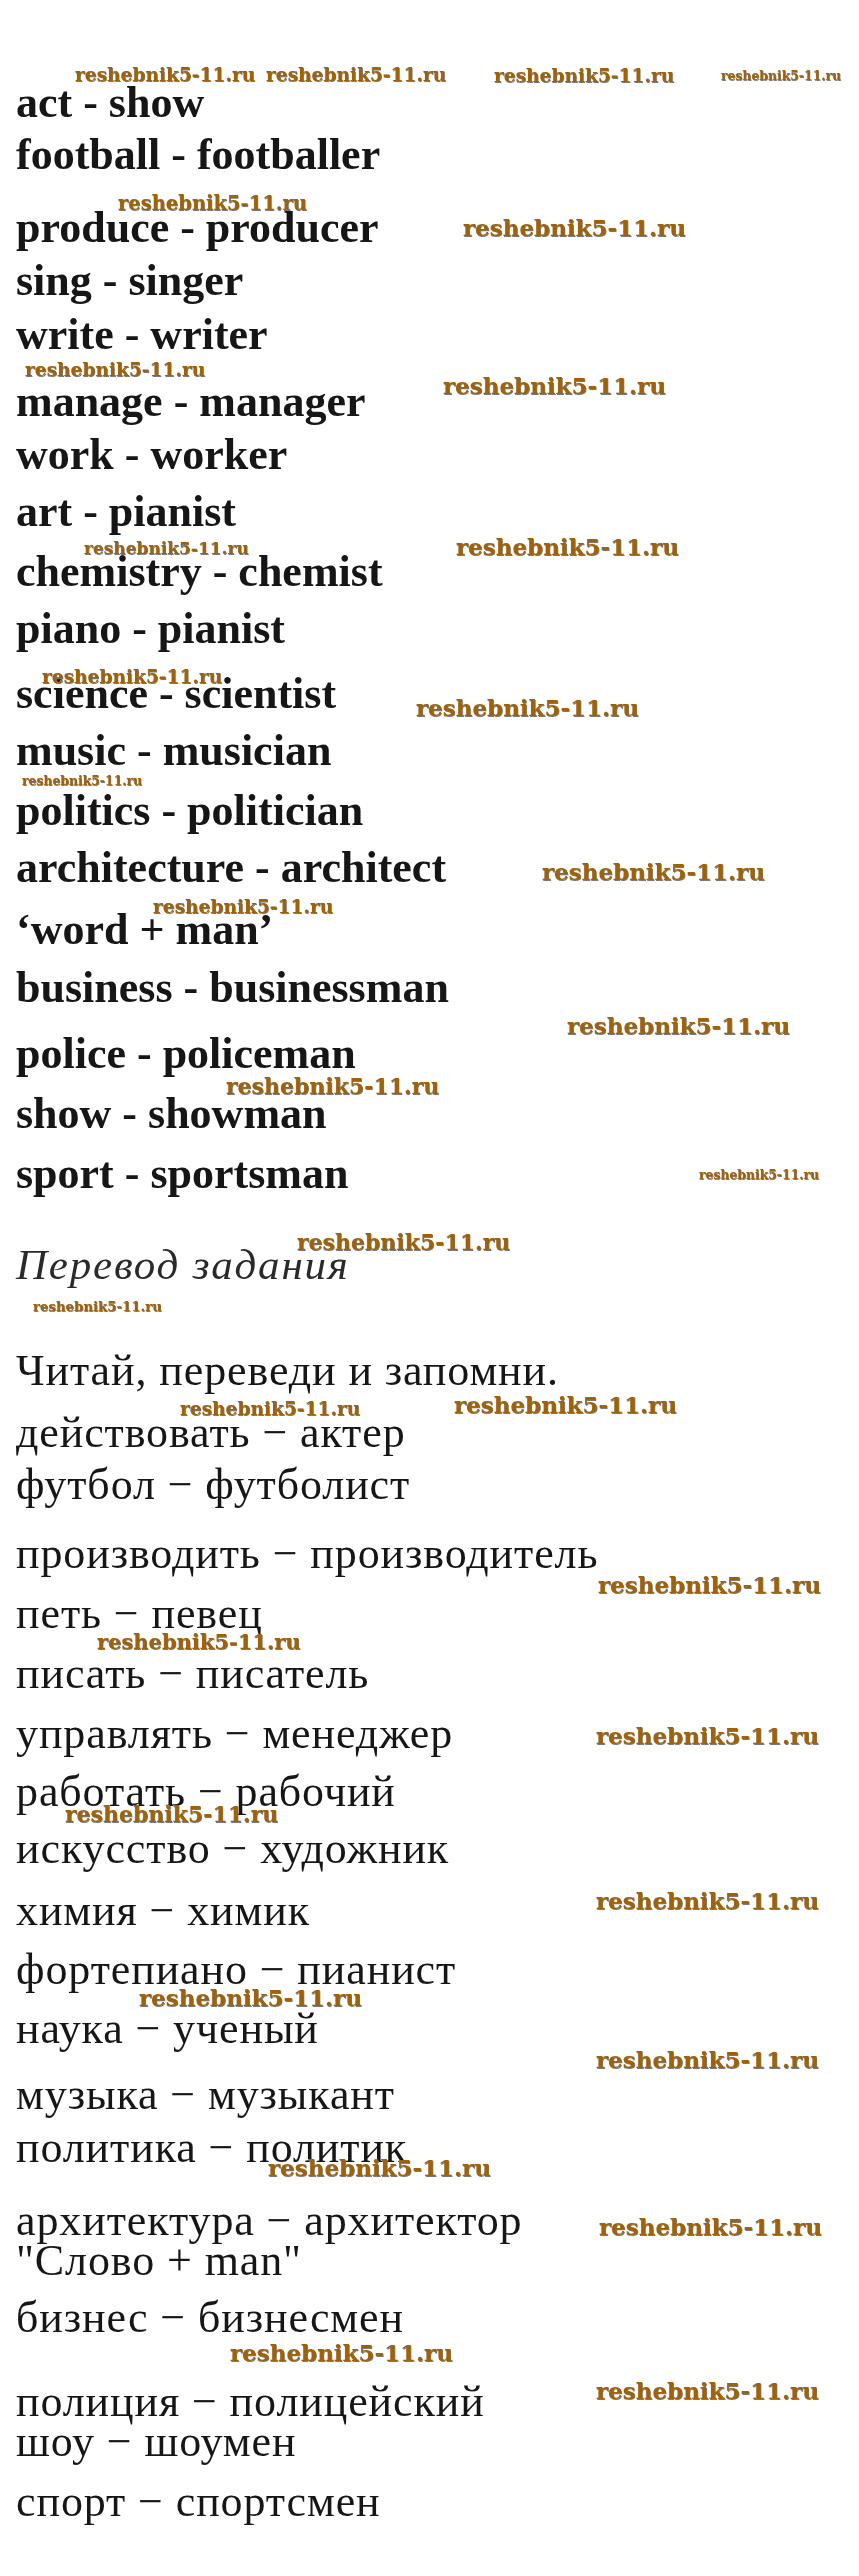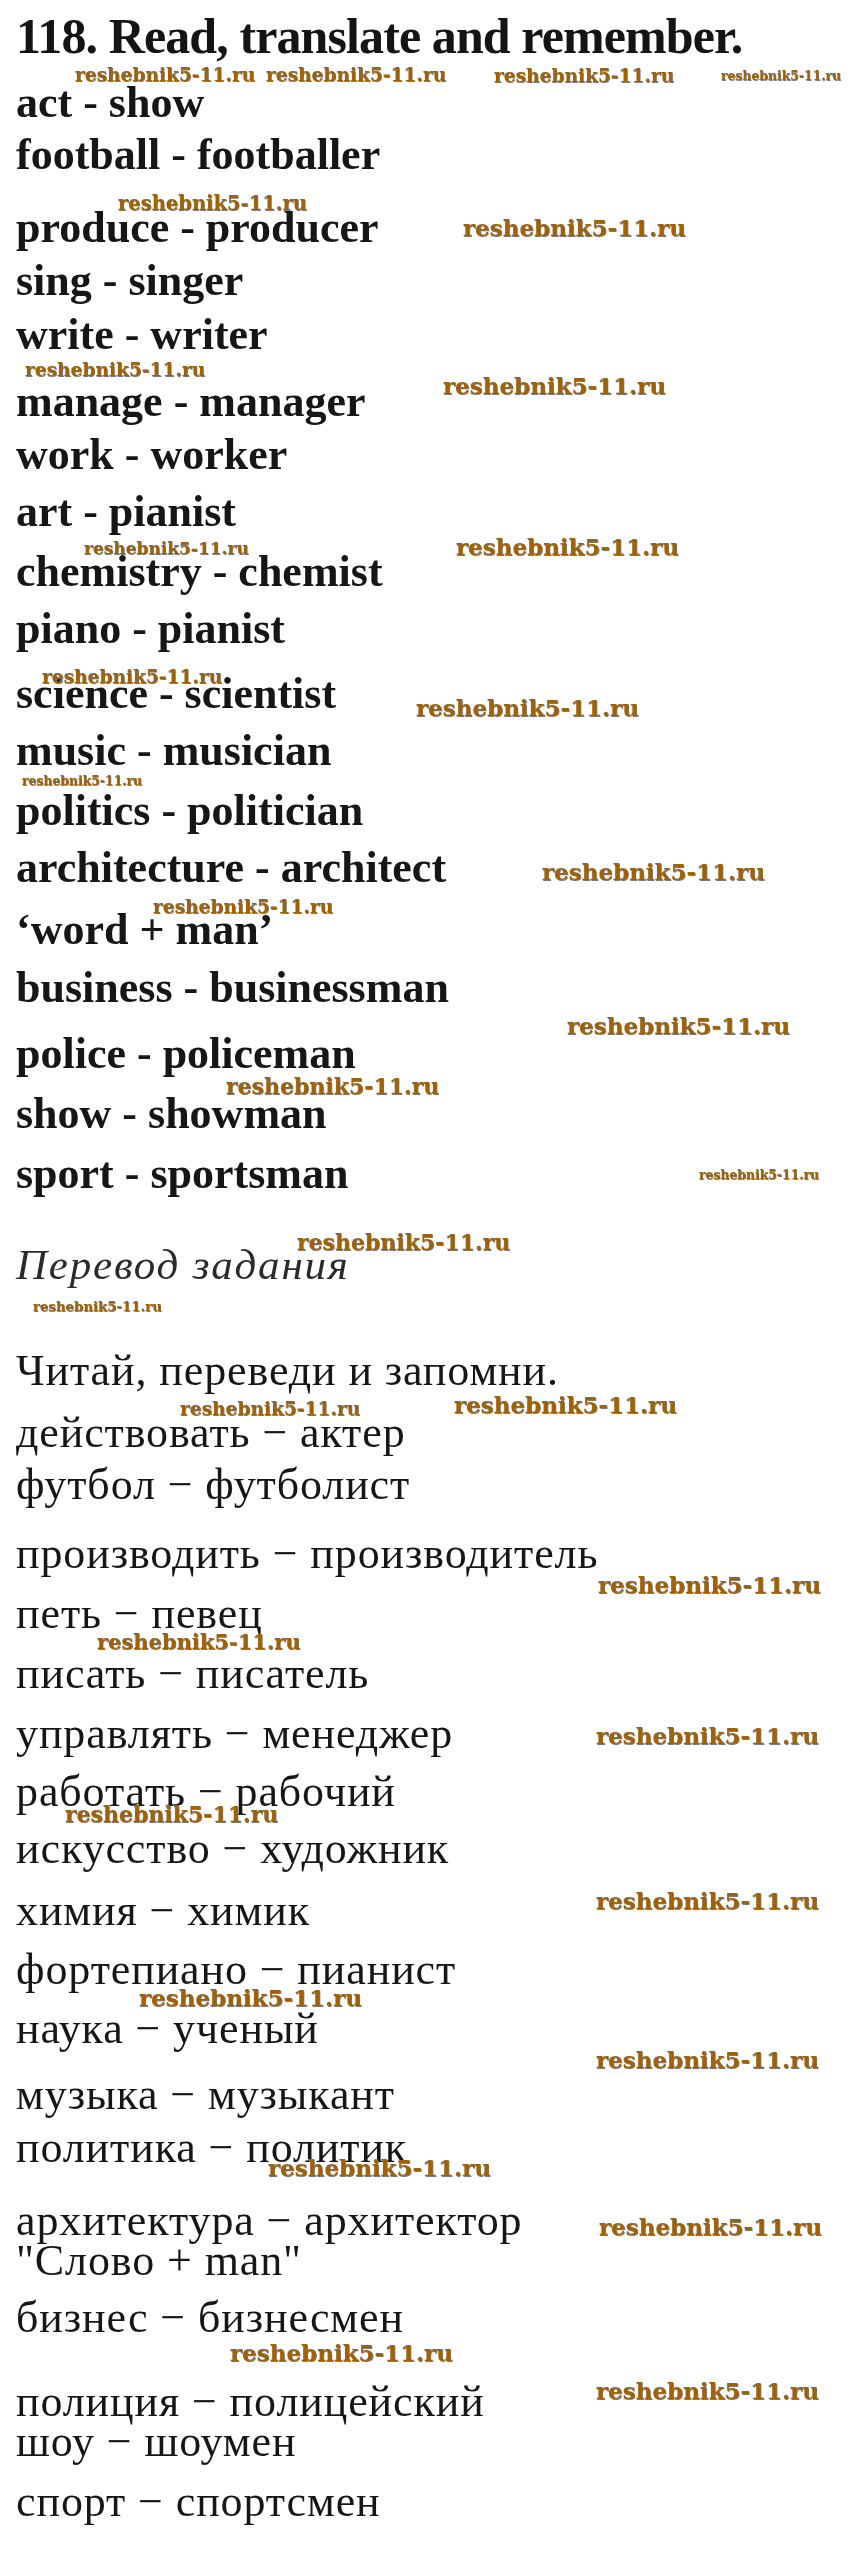--- a/index.html
+++ b/index.html
@@ -40,21 +40,20 @@
     letter-spacing:0px;
     text-shadow:
       0.6px 0.6px 0 #7a7a7a,
       -0.4px -0.4px 0 #e2e2e2;
   }
 </style>
 </head>
 <body>
 
 <div class="page">
-  <div class="title">118. Read, translate and remember.</div>
   <div id="english-list">
       <div class="line en" style="top: 80px;">act - show</div>
       <div class="line en" style="top: 132px;">football - footballer</div>
       <div class="line en" style="top: 197px; margin-top: 8px;">produce - producer</div>
       <div class="line en" style="top: 258px;">sing - singer</div>
       <div class="line en" style="top: 312px;">write - writer</div>
       <div class="line en" style="top: 379px;">manage - manager</div>
       <div class="line en" style="top: 432px;">work - worker</div>
       <div class="line en" style="top: 489px;">art - pianist</div>
       <div class="line en" style="top: 549px;">chemistry - chemist</div>

